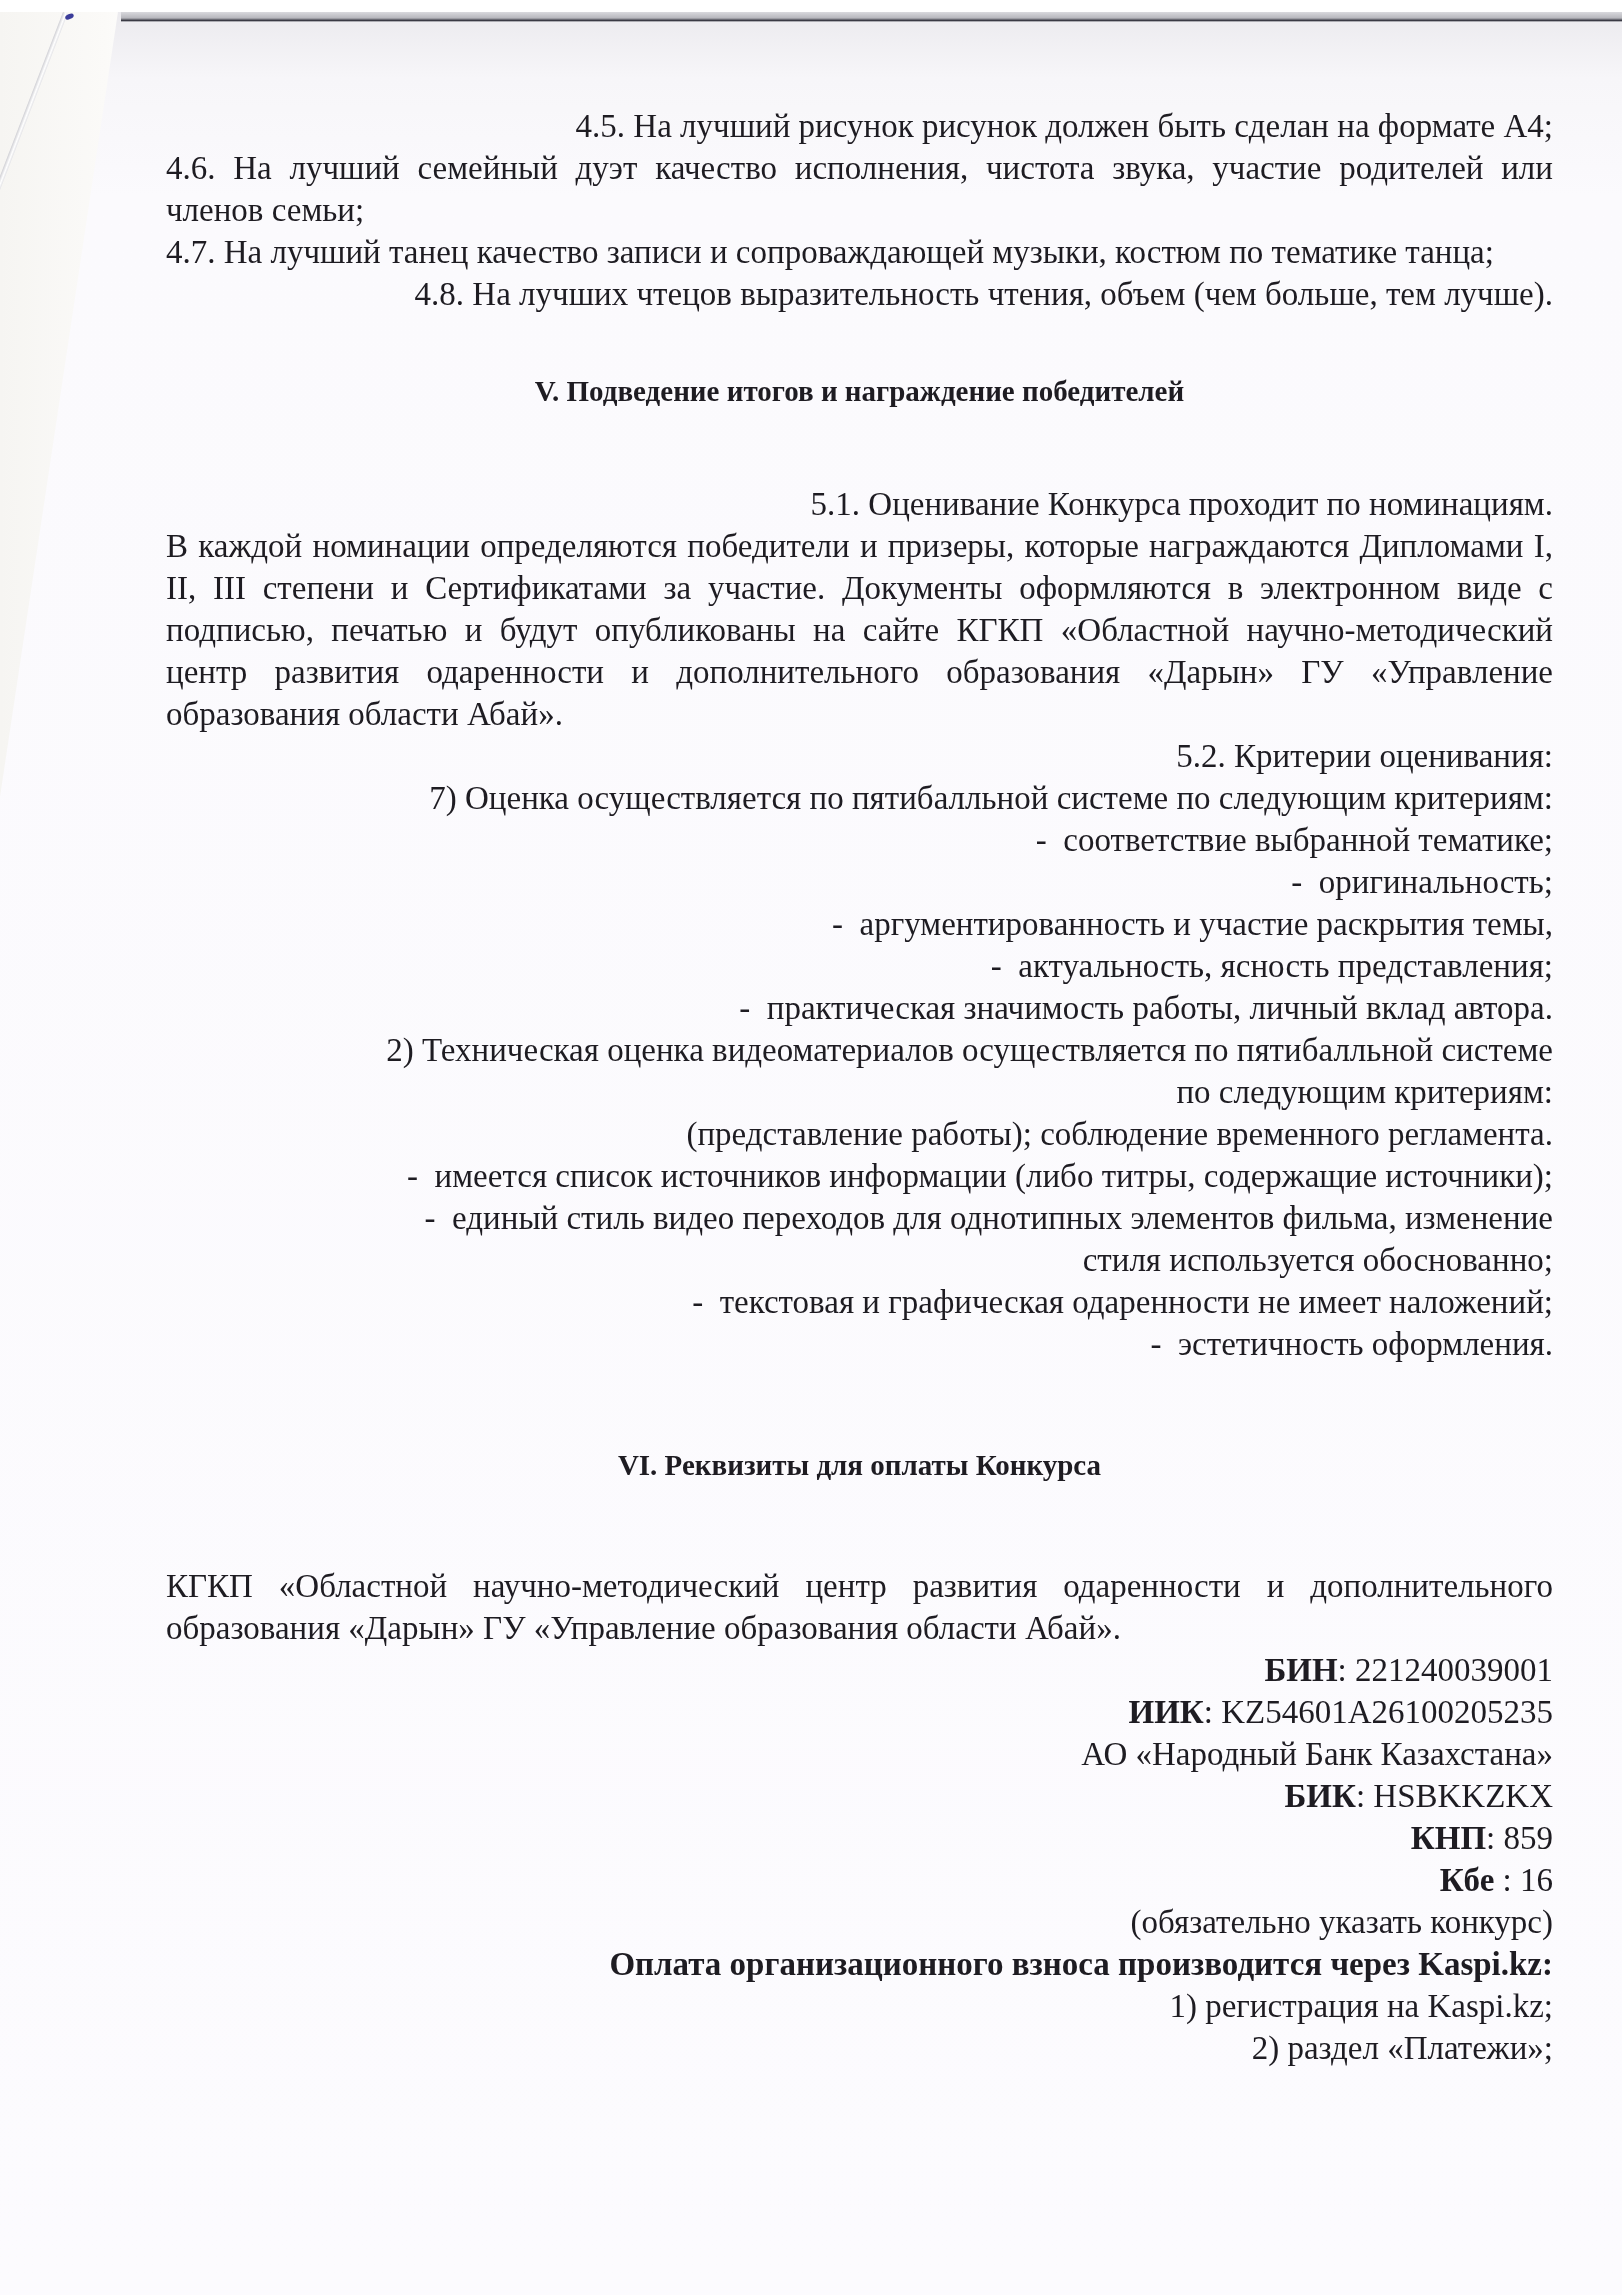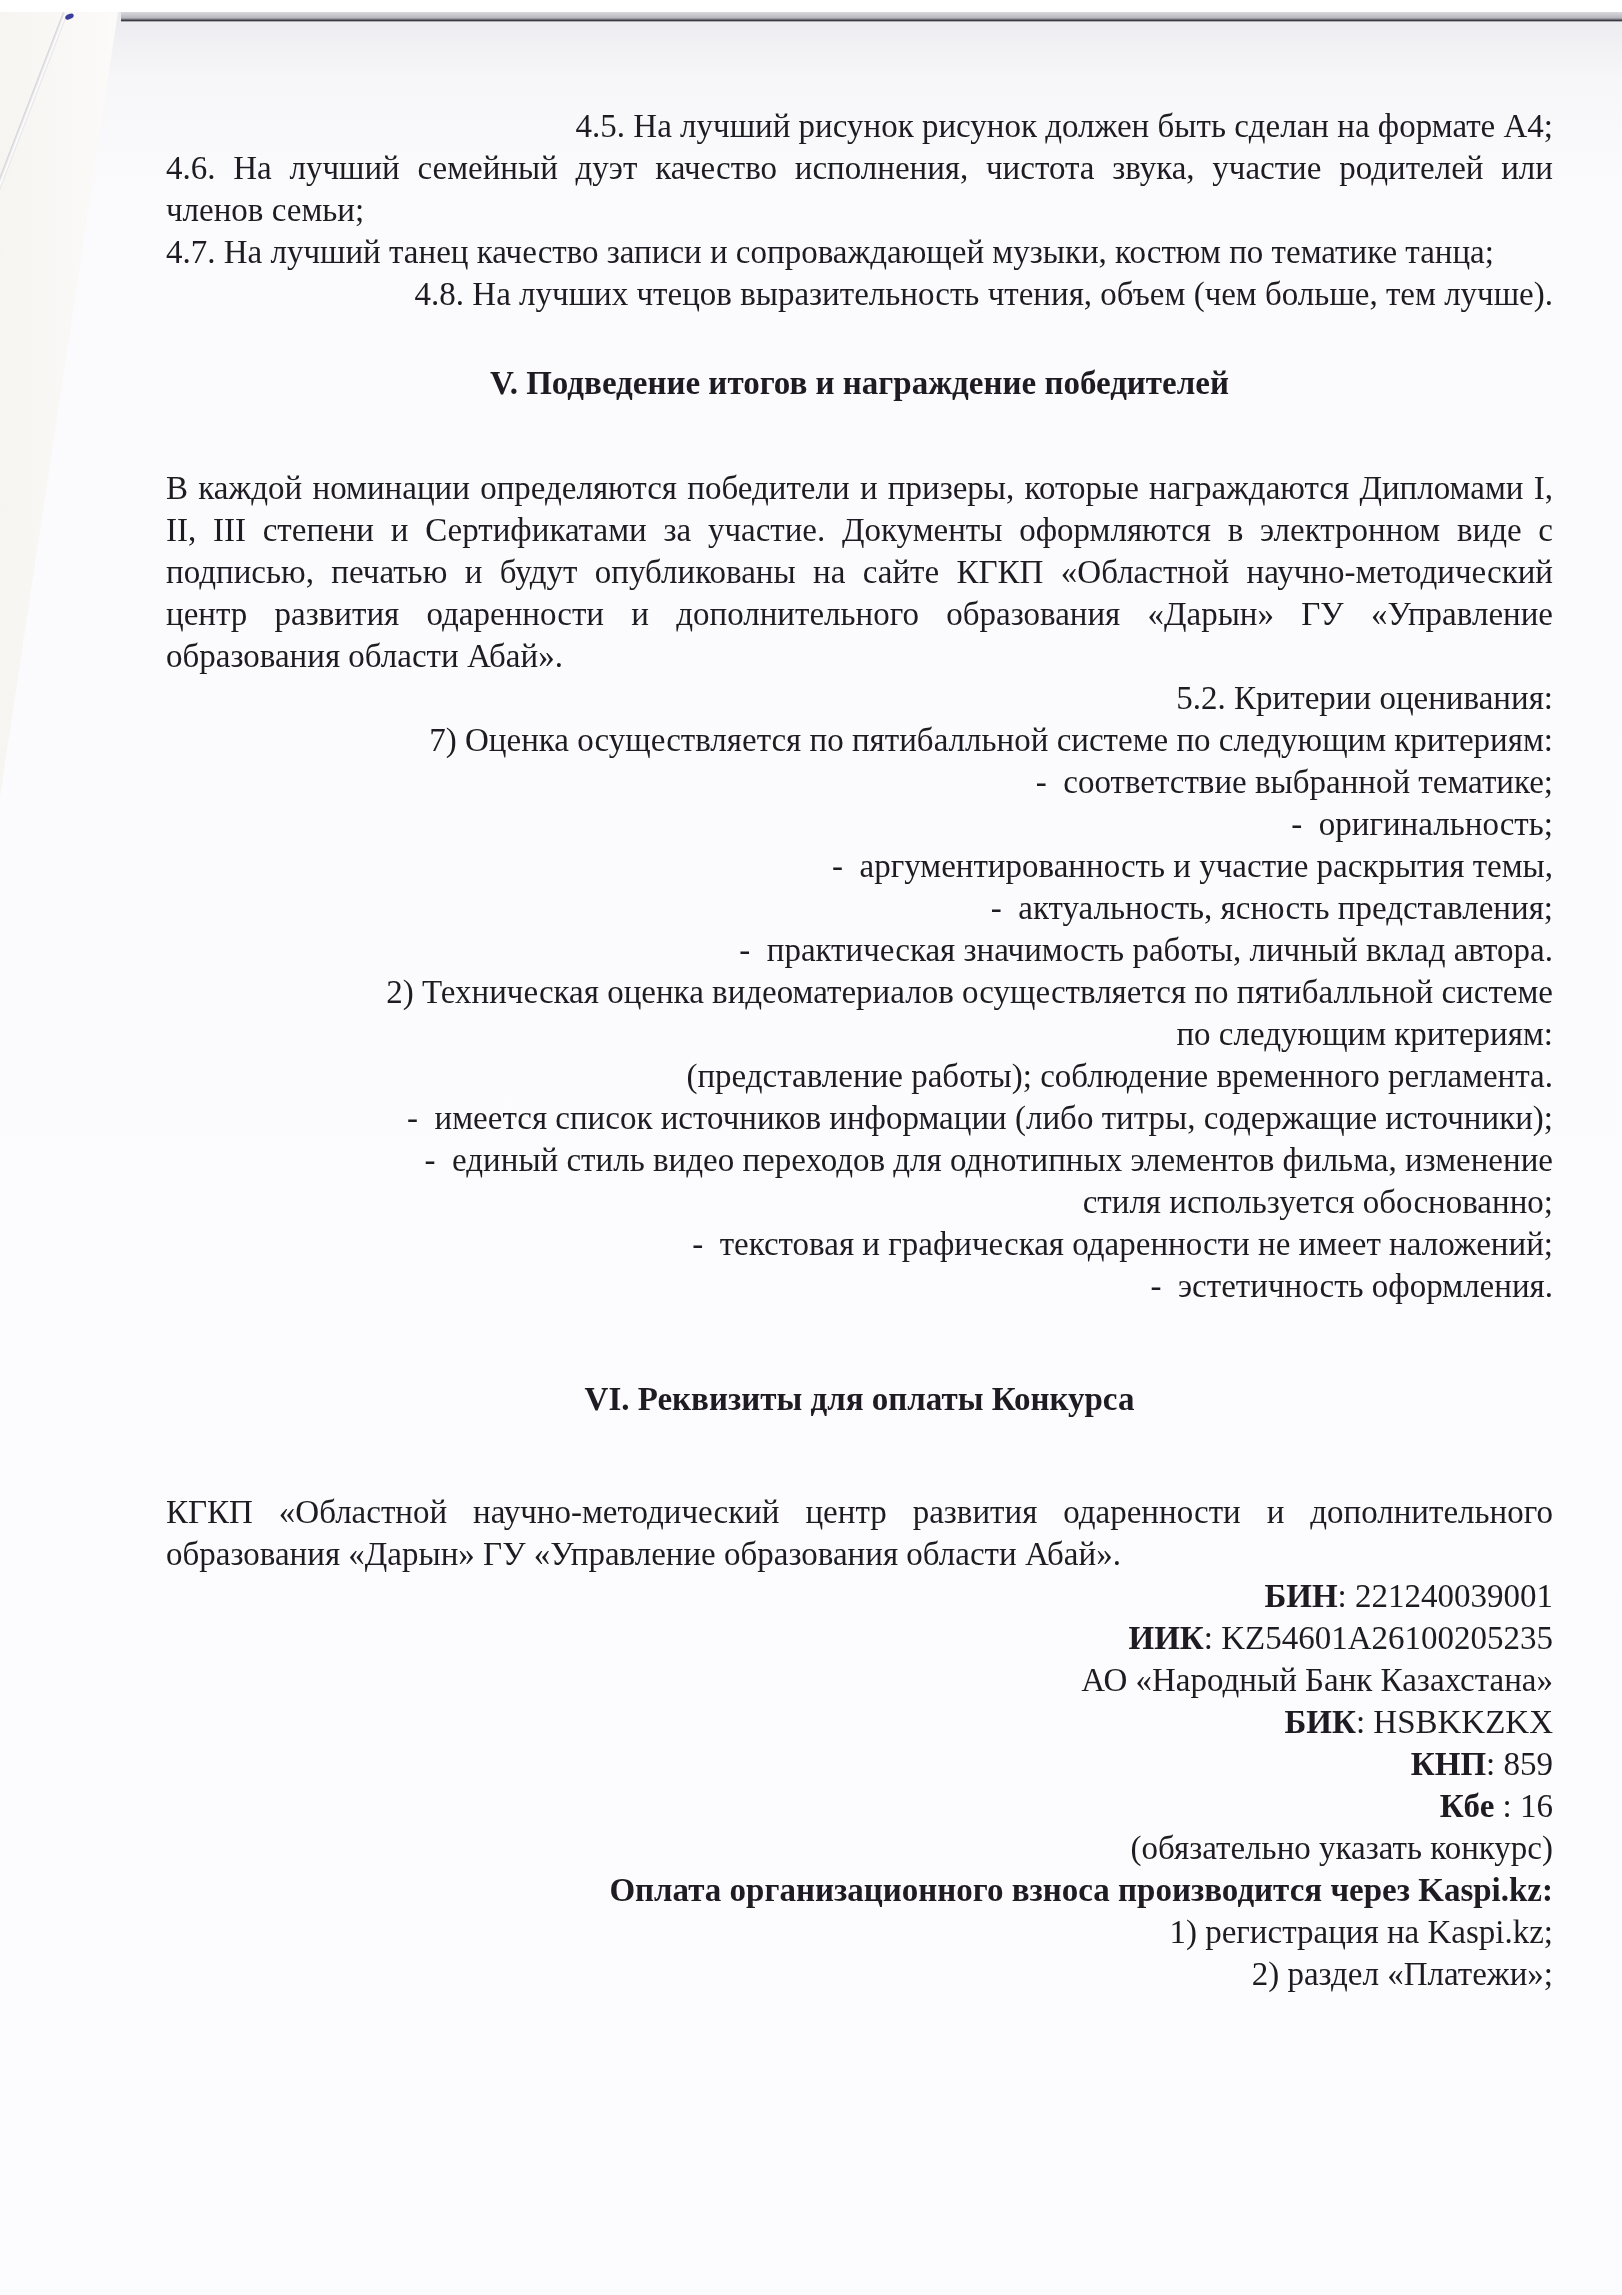--- a/index.html
+++ b/index.html
@@ -32,21 +32,21 @@
     position: absolute; left: 65px; top: 14.4px; width: 9.2px; height: 5.2px;
     background: #3b3d9a; border-radius: 50%; transform: rotate(-25deg);
   }
   .page {
     position: absolute; left: 166px; top: 105px; width: 1387px;
     font-size: 33px; line-height: 42px;
   }
   .p { margin: 0; text-align: justify; }
   .p.left { text-align: right; }
   .h {
-    margin: 8px; text-align: center; font-weight: bold; font-size: 33px; line-height: 42px;
+    margin: 16px; text-align: center; font-weight: bold; font-size: 29px; line-height: 42px;
   }
   .b { font-weight: bold; }
 </style>
 </head>
 <body>
 
 <div class="scan"></div>
 <div class="top-white"></div>
 <div class="fold-flap"></div>
 <div class="fold-line"></div>
@@ -60,20 +60,21 @@
     <p class="p">4.6. На лучший семейный дуэт качество исполнения, чистота звука, участие родителей или членов семьи;</p>
     <p class="p">4.7. На лучший танец качество записи и сопроваждающей музыки, костюм по тематике танца;</p>
     <p class="p left">4.8. На лучших чтецов выразительность чтения, объем (чем больше, тем лучше).</p>
   </div>
 
   <div style="height:39px"></div>
   <h2 class="h">V. Подведение итогов и награждение победителей</h2>
   <div style="height:55px"></div>
 
   <div>
+    <p class="p left">5.1. Оценивание Конкурса проходит по номинациям.</p>
     <p class="p">В каждой номинации определяются  победители и призеры, которые награждаются Дипломами I, II, III степени и Сертификатами за участие. Документы оформляются в электронном виде с подписью, печатью и будут опубликованы на сайте КГКП «Областной научно-методический центр развития одаренности и дополнительного образования «Дарын» ГУ «Управление образования области Абай».</p>
     <p class="p left">5.2. Критерии оценивания:</p>
     <p class="p left">7) Оценка осуществляется по пятибалльной системе по следующим критериям:</p>
     <div>
       <p class="p left"><span>-</span>&nbsp; <span>соответствие выбранной тематике;</span></p>
       <p class="p left"><span>-</span>&nbsp; <span>оригинальность;</span></p>
       <p class="p left"><span>-</span>&nbsp; <span>аргументированность и участие раскрытия темы,</span></p>
       <p class="p left"><span>-</span>&nbsp; <span>актуальность, ясность представления;</span></p>
       <p class="p left"><span>-</span>&nbsp; <span>практическая значимость работы, личный вклад автора.</span></p>
     </div>

